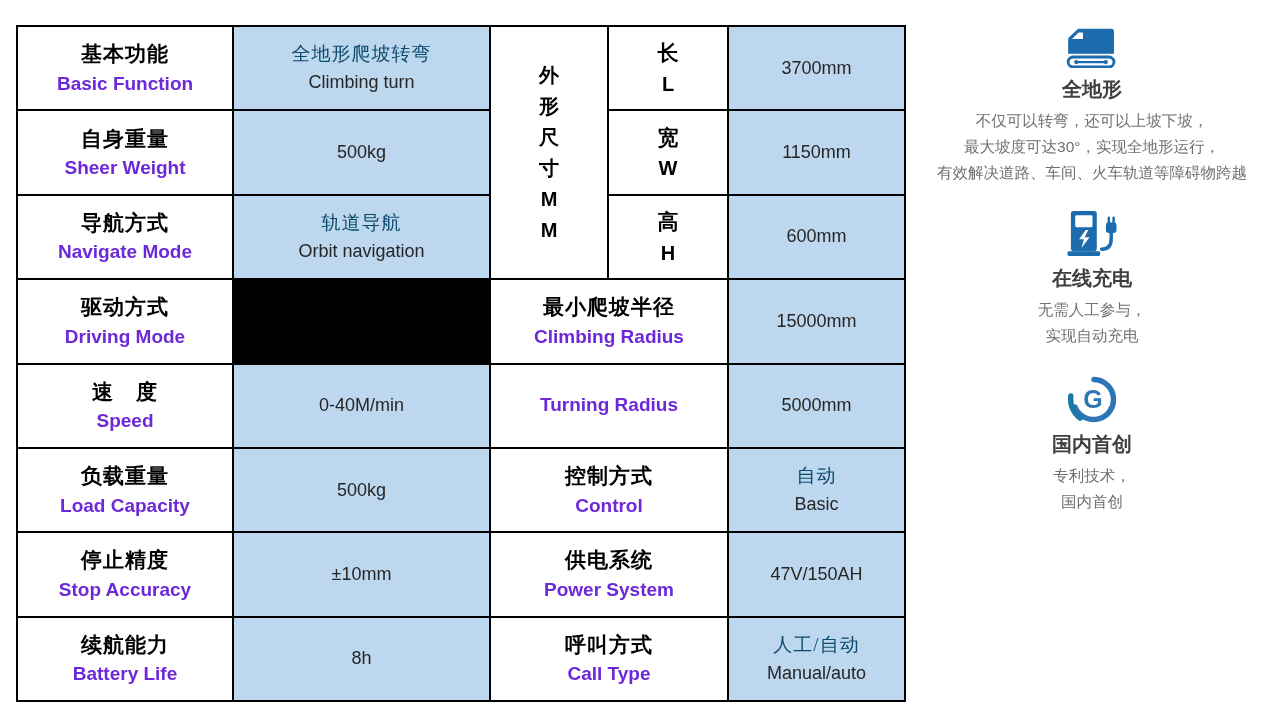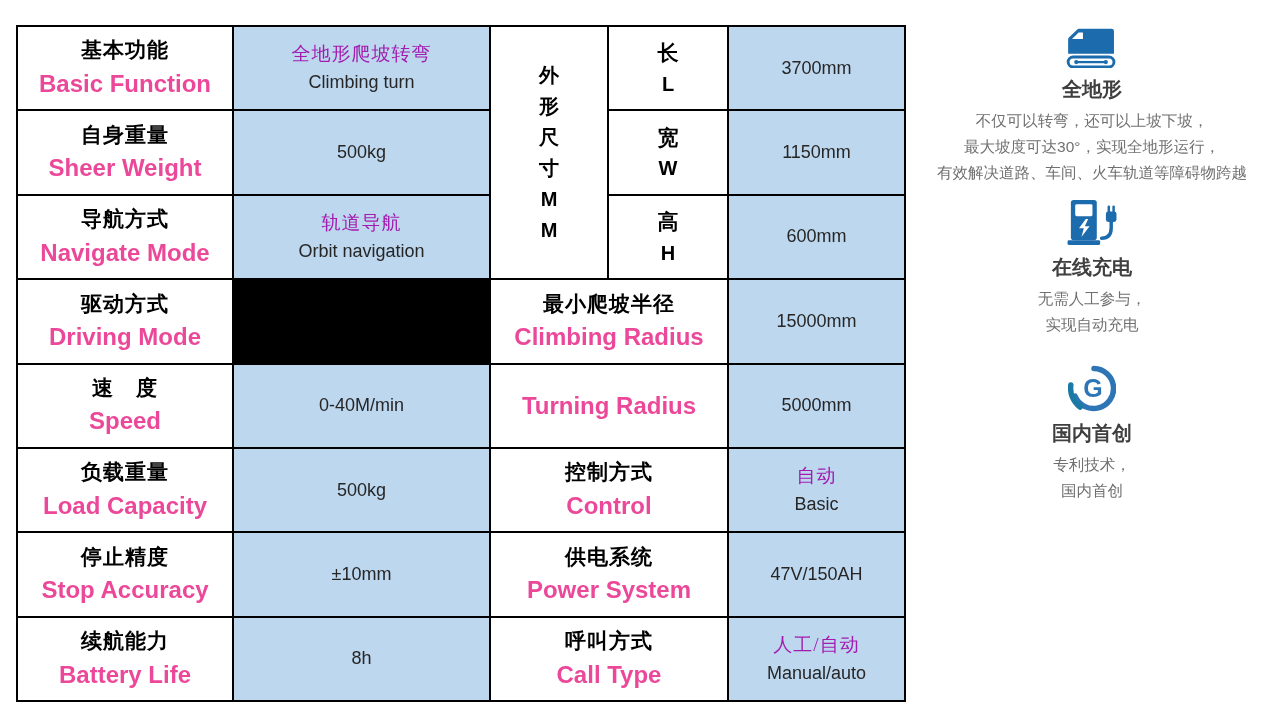--- a/index.html
+++ b/index.html
@@ -24,37 +24,37 @@
   .cell {
     display:flex; flex-direction:column;
     align-items:center; justify-content:center;
     text-align:center; line-height:1.5;
     overflow:hidden;
   }
   .c-white { background:#ffffff; }
   .c-blue  { background:#BDD7EE; }
 
   .lab-zh { font-weight:700; font-size:21px; color:#000; letter-spacing:1px; }
-  .lab-en { font-weight:700; font-size:24px; color:#ec4899; }
-
-  .val-zh { font-family:"Liberation Serif", serif; font-size:19px; color:#a21caf; letter-spacing:1px; }
+  .lab-en { font-weight:700; font-size:19px; color:#6d28d9; }
+
+  .val-zh { font-family:"Liberation Serif", serif; font-size:19px; color:#0c4a6e; letter-spacing:1px; }
   .val-en { font-size:18px; color:#262626; }
   .val    { font-size:18px; color:#262626; }
 
   .dim-head span { display:block; font-weight:700; font-size:20px; color:#000; line-height:1.55; }
   .dim-zh { font-weight:700; font-size:21px; color:#000; }
   .dim-en { font-weight:700; font-size:20px; color:#000; }
 
   
   .features {
     position:absolute; left:918px; top:26px; width:348px;
     text-align:center;
   }
   .feature { margin-bottom:26px; }
-  .feature.f1 { margin-bottom:12px; }
+  .feature.f1 { margin-bottom:23px; }
   .feature.f2 { }
   .feature.f3 { margin-bottom:20px; }
   .f-icon { display:flex; justify-content:center; align-items:flex-end; margin-bottom:8px; }
   .f-title { font-size:20px; font-weight:700; color:#3f3f3f; margin-bottom:5px; }
   .f-line { font-size:15.5px; color:#707070; line-height:26px; white-space:nowrap; }
 </style>
 </head>
 <body>
 
 <div class="spec-table">

